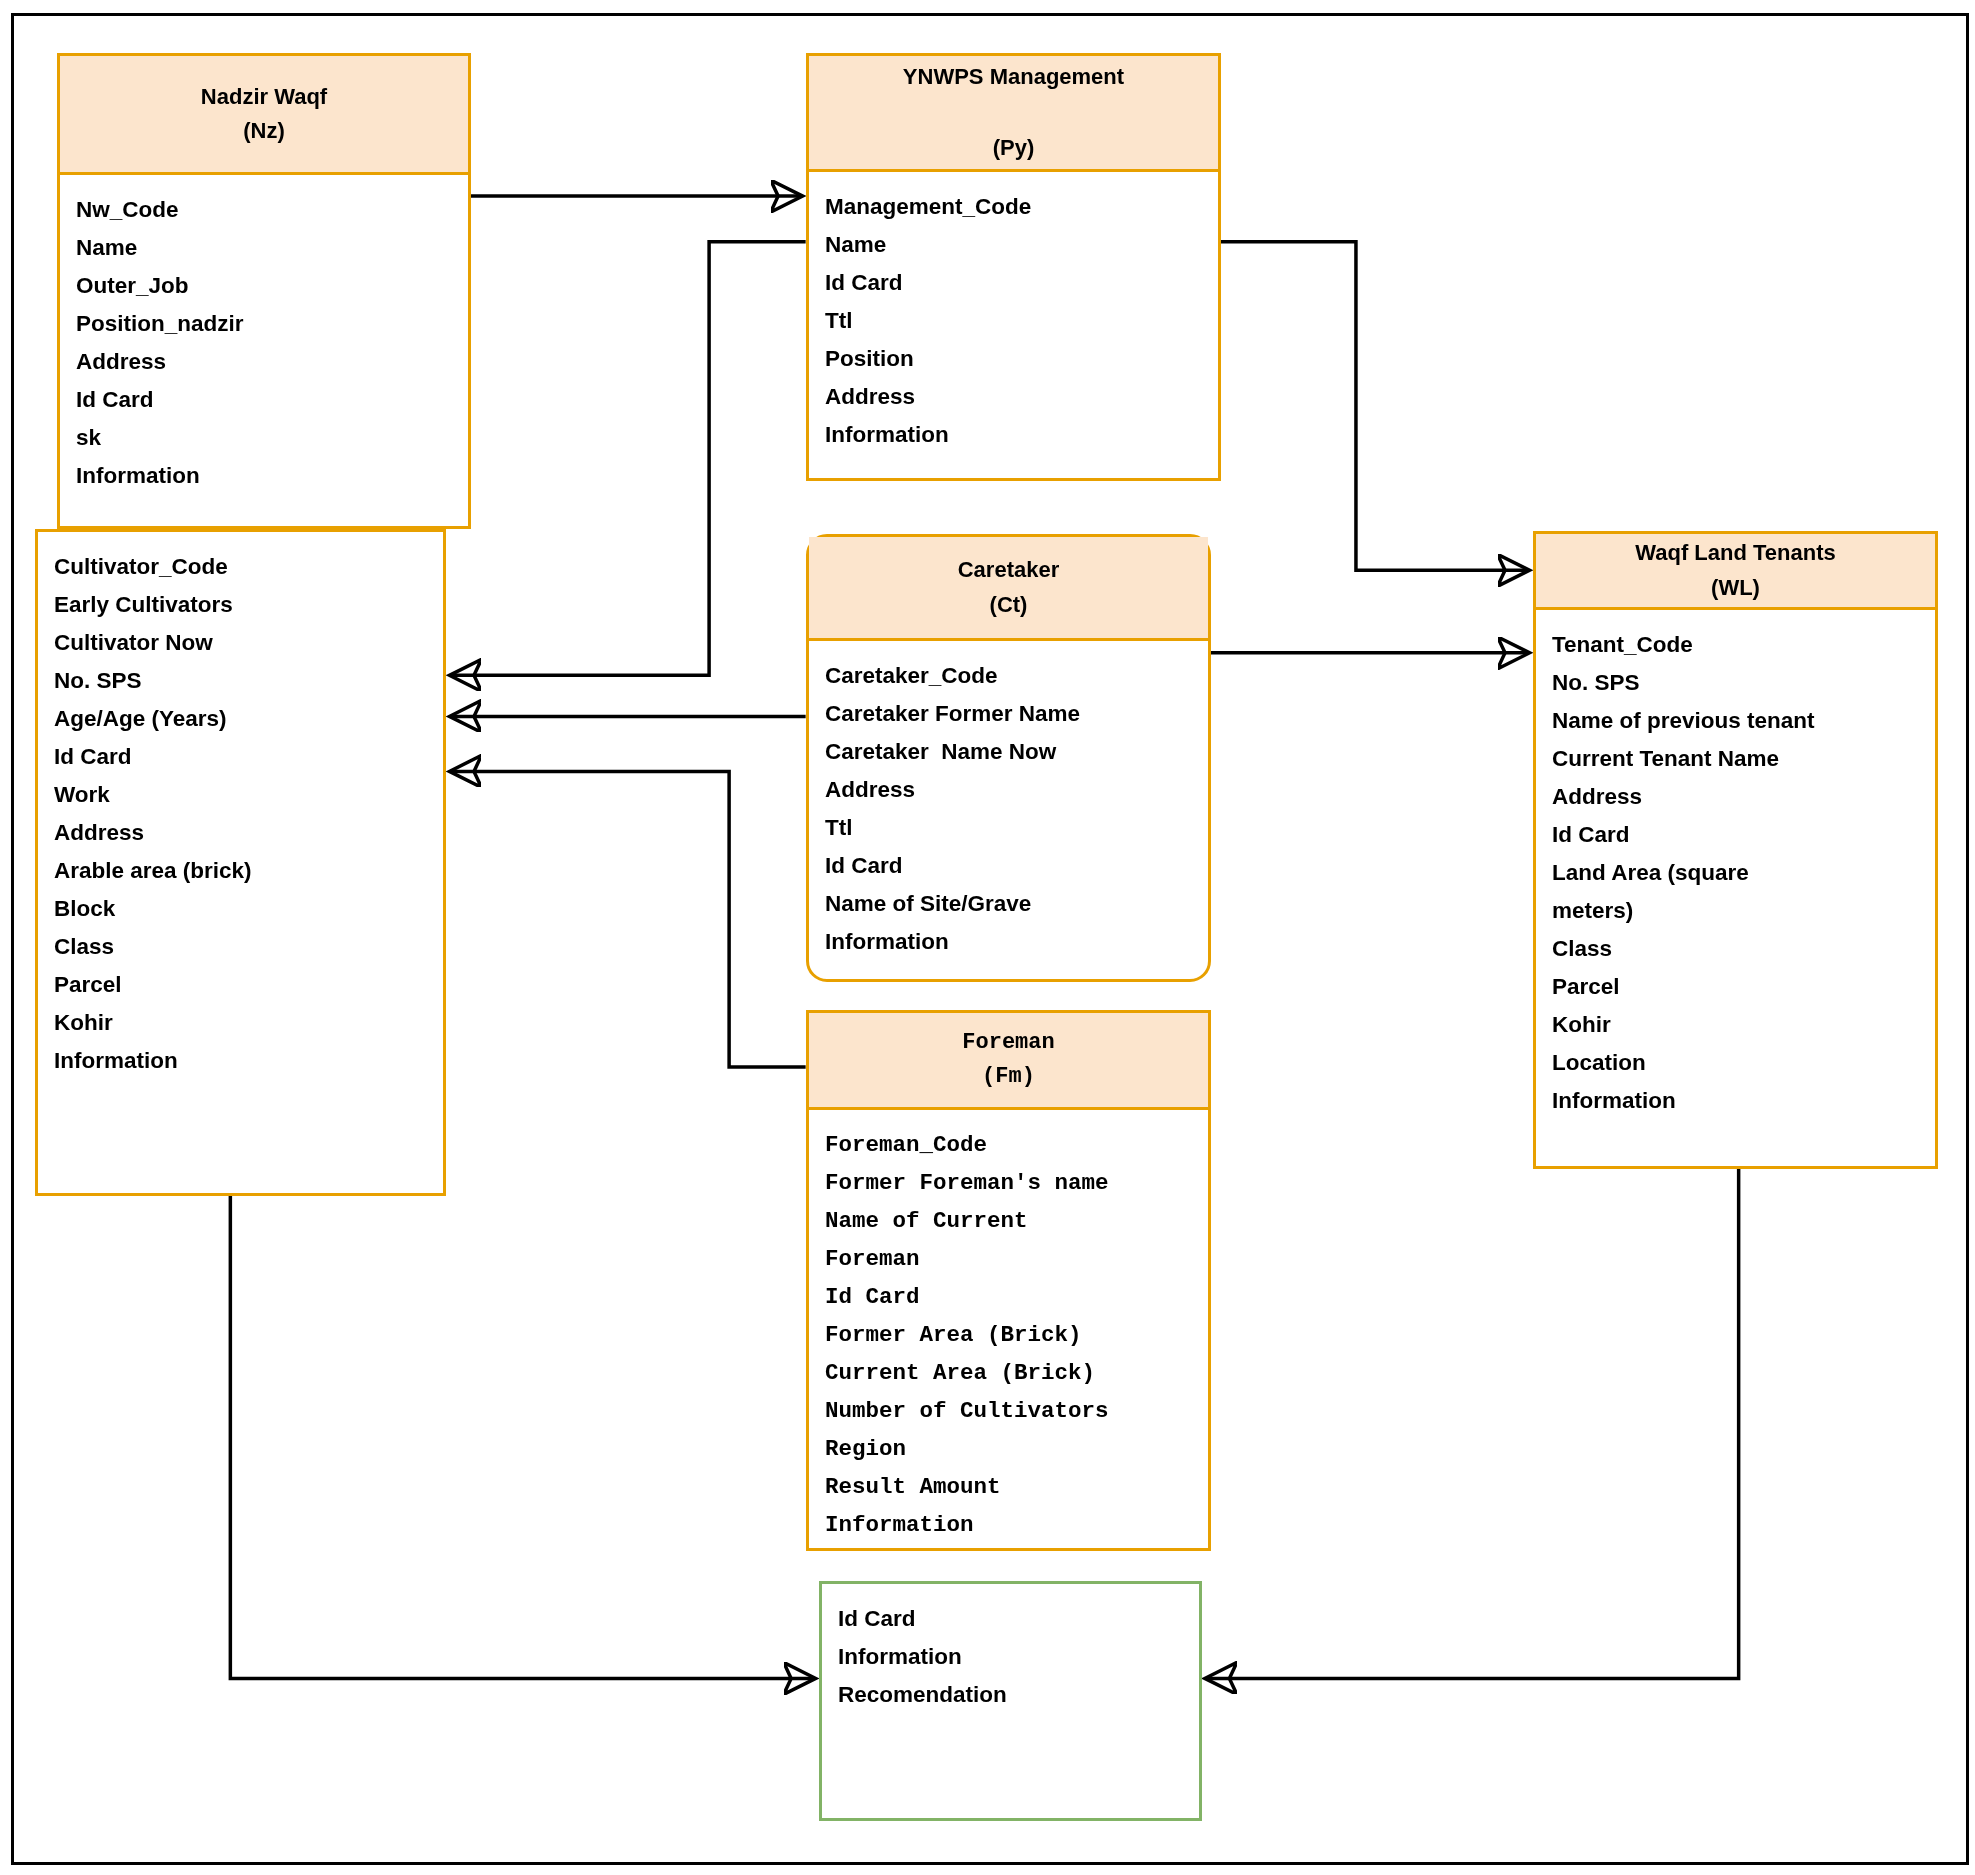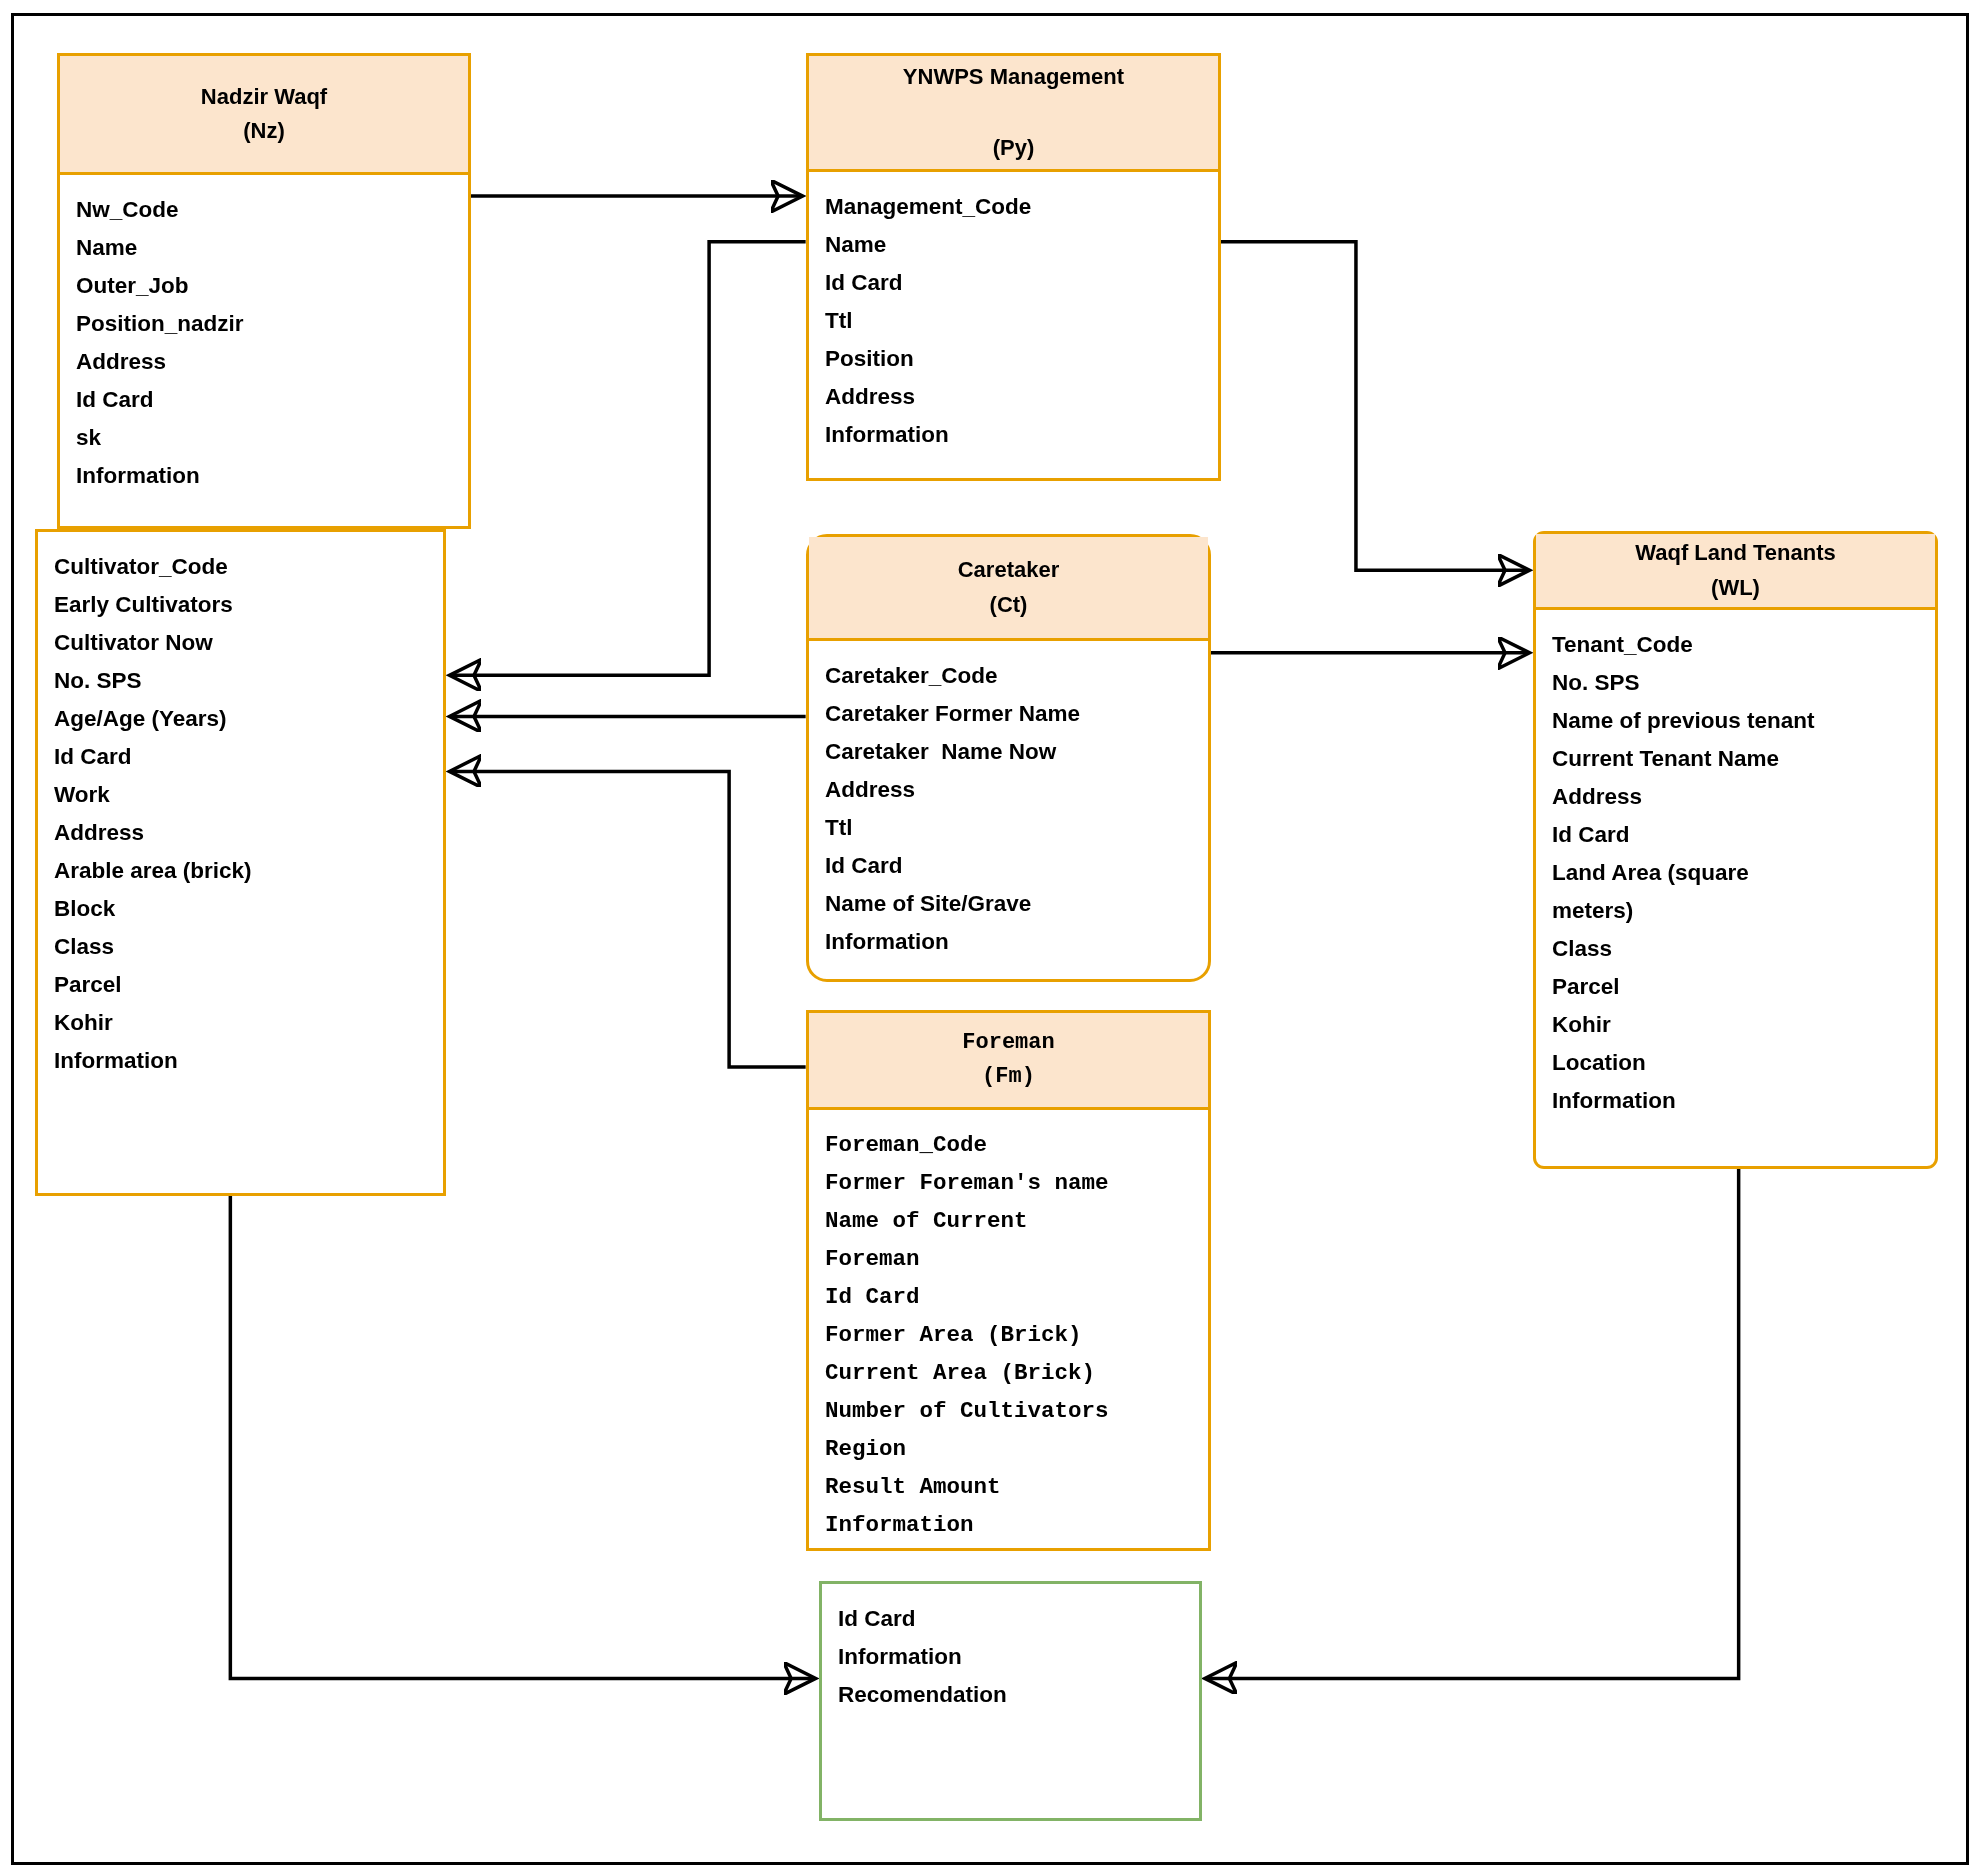--- a/index.html
+++ b/index.html
@@ -98,21 +98,21 @@
         <div class="entity-header" style="height: 116px; gap: 36px;"><div>YNWPS Management</div><div>(Py)</div></div>
         <div class="entity-body"><div>Management_Code</div><div>Name</div><div>Id Card</div><div>Ttl</div><div>Position</div><div>Address</div><div>Information</div></div>
       </div>
       <div class="entity" style="left: 35px; top: 529px; width: 411px; height: 667px;">
         <div class="entity-body"><div>Cultivator_Code</div><div>Early Cultivators</div><div>Cultivator Now</div><div>No. SPS</div><div>Age/Age (Years)</div><div>Id Card</div><div>Work</div><div>Address</div><div>Arable area (brick)</div><div>Block</div><div>Class</div><div>Parcel</div><div>Kohir</div><div>Information</div></div>
       </div>
       <div class="entity" style="left: 806px; top: 534px; width: 405px; height: 448px; border-radius: 21px;">
         <div class="entity-header" style="height: 104px;"><div>Caretaker</div><div>(Ct)</div></div>
         <div class="entity-body"><div>Caretaker_Code</div><div>Caretaker Former Name</div><div>Caretaker  Name Now</div><div>Address</div><div>Ttl</div><div>Id Card</div><div>Name of Site/Grave</div><div>Information</div></div>
       </div>
-      <div class="entity" style="left: 1533px; top: 531px; width: 405px; height: 638px; border-radius: 11px;">
+      <div class="entity" style="left: 1533px; top: 531px; width: 405px; height: 638px;">
         <div class="entity-header" style="height: 76px;"><div>Waqf Land Tenants</div><div>(WL)</div></div>
         <div class="entity-body"><div>Tenant_Code</div><div>No. SPS</div><div>Name of previous tenant</div><div>Current Tenant Name</div><div>Address</div><div>Id Card</div><div>Land Area (square
 meters)</div><div>Class</div><div>Parcel</div><div>Kohir</div><div>Location</div><div>Information</div></div>
       </div>
       <div class="entity" style="left: 806px; top: 1010px; width: 405px; height: 541px; font-family: Liberation Mono, monospace;">
         <div class="entity-header" style="height: 97px;"><div>Foreman</div><div>(Fm)</div></div>
         <div class="entity-body"><div>Foreman_Code</div><div>Former Foreman's name</div><div>Name of Current
 Foreman</div><div>Id Card</div><div>Former Area (Brick)</div><div>Current Area (Brick)</div><div>Number of Cultivators</div><div>Region</div><div>Result Amount</div><div>Information</div></div>
       </div>
       <div class="entity green" style="left: 819px; top: 1581px; width: 383px; height: 240px;">

